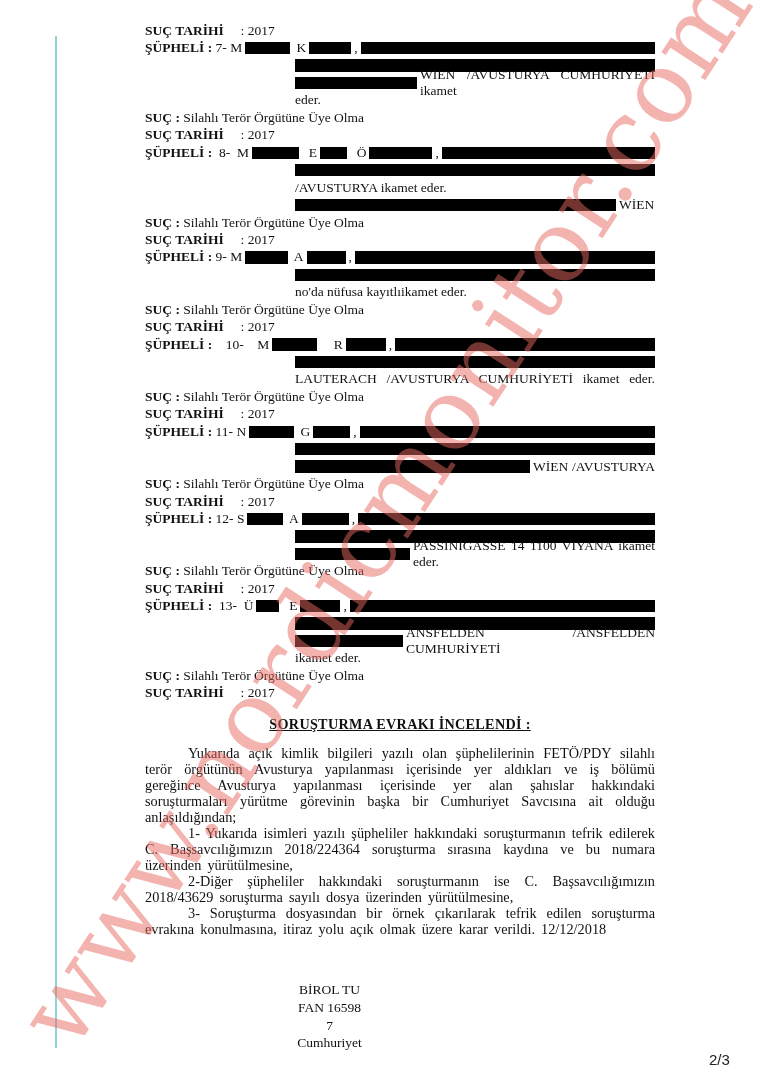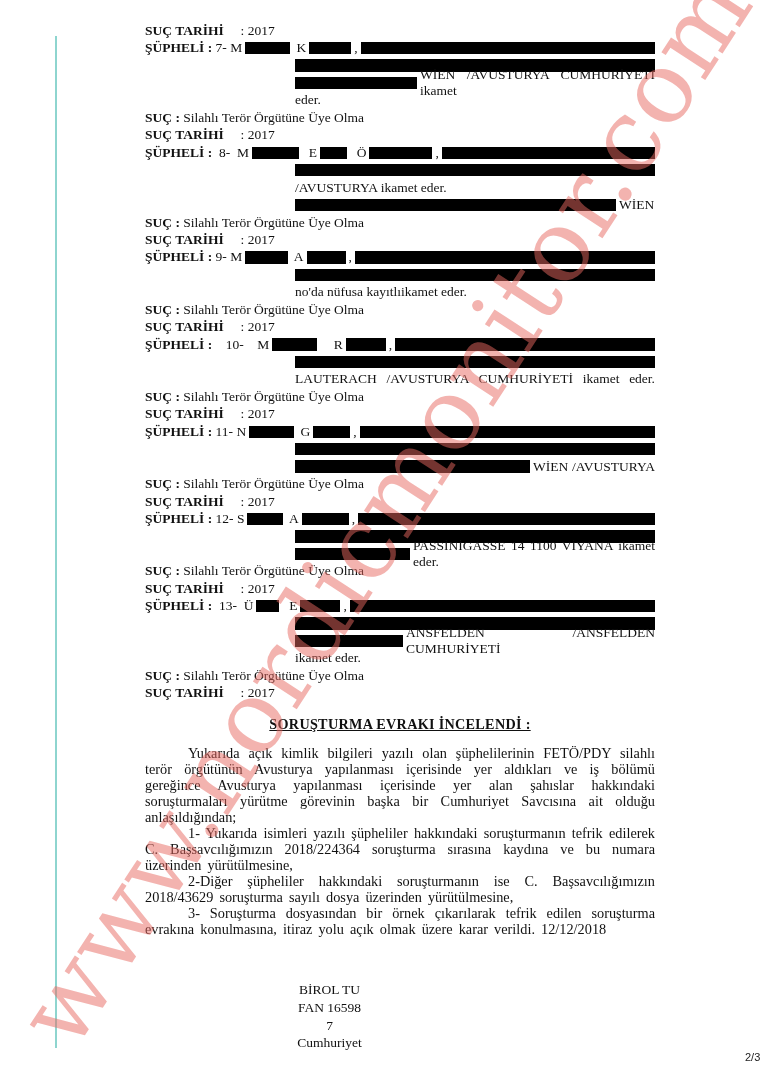--- a/index.html
+++ b/index.html
@@ -28,21 +28,21 @@
   #section-heading span{text-decoration:underline;}
   #body-paragraphs p{
     margin:0;font-size:14.3px;line-height:16px;text-align:justify;text-indent:43px;
     word-spacing:2.5px;
   }
   #signature-block{
     position:absolute;left:247px;top:981px;width:165px;text-align:center;
     font-size:13.5px;line-height:17.8px;
   }
   #page-number{
-    position:absolute;left:745px;top:1051px;font-size:11px;
+    position:absolute;left:709px;top:1051px;font-size:15px;
     font-family:"Liberation Sans", sans-serif;color:#222;
   }
   #watermark{
     position:absolute;left:385px;top:510px;
     transform:translate(-50%,-50%) rotate(-57deg);
     font-family:"DejaVu Serif", serif;font-size:100px;letter-spacing:1px;
     color:rgba(231,104,95,0.5);white-space:nowrap;pointer-events:none;z-index:10;
   }
 </style>
 </head>

